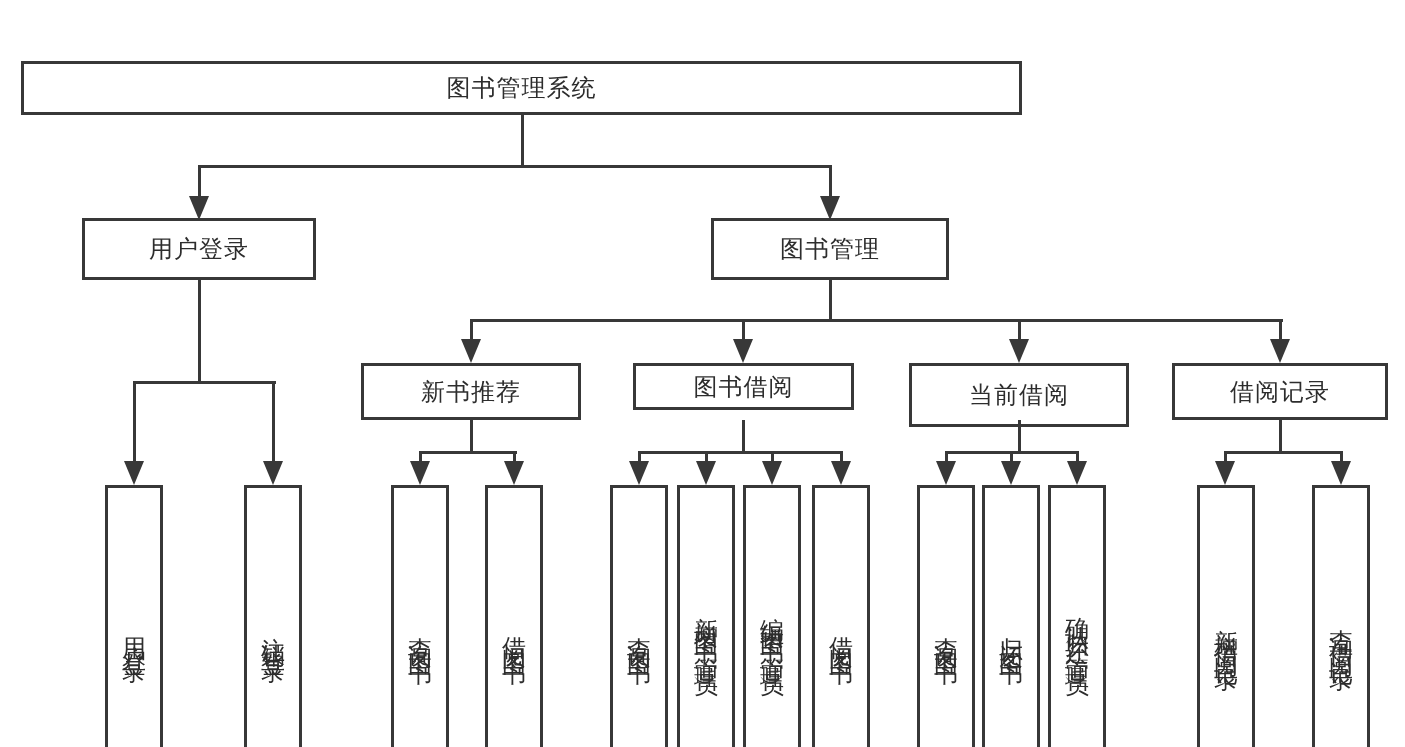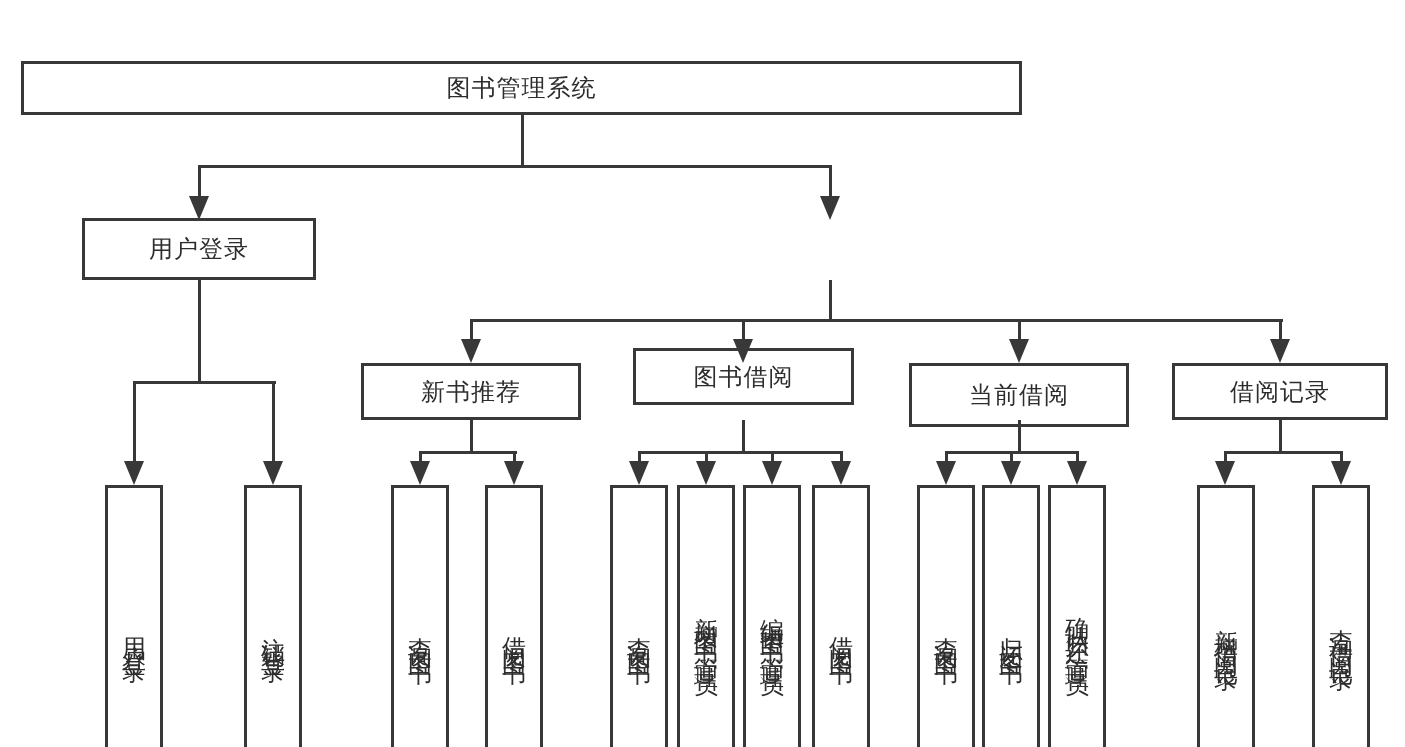--- a/index.html
+++ b/index.html
@@ -49,25 +49,28 @@
 
 <div class="stage">
 
   <div class="node" style="left:21px;top:13px;width:1001px;height:54px;">
     <span>图书管理系统</span>
   </div>
 
   <div class="node" style="left:82px;top:170px;width:234px;height:62px;">
     <span>用户登录</span>
   </div>
+  <div class="node" style="left:711px;top:170px;width:238px;height:62px;">
+    <span>图书管理</span>
+  </div>
 
   <div class="node" style="left:361px;top:315px;width:220px;height:57px;">
     <span>新书推荐</span>
   </div>
-  <div class="node" style="left:633px;top:300px;width:221px;height:57px;">
+  <div class="node" style="left:633px;top:315px;width:221px;height:47px;">
     <span>图书借阅</span>
   </div>
   <div class="node" style="left:909px;top:315px;width:220px;height:64px;">
     <span>当前借阅</span>
   </div>
   <div class="node" style="left:1172px;top:315px;width:216px;height:57px;">
     <span>借阅记录</span>
   </div>
 
   <div class="leaf" style="left:105px;">

